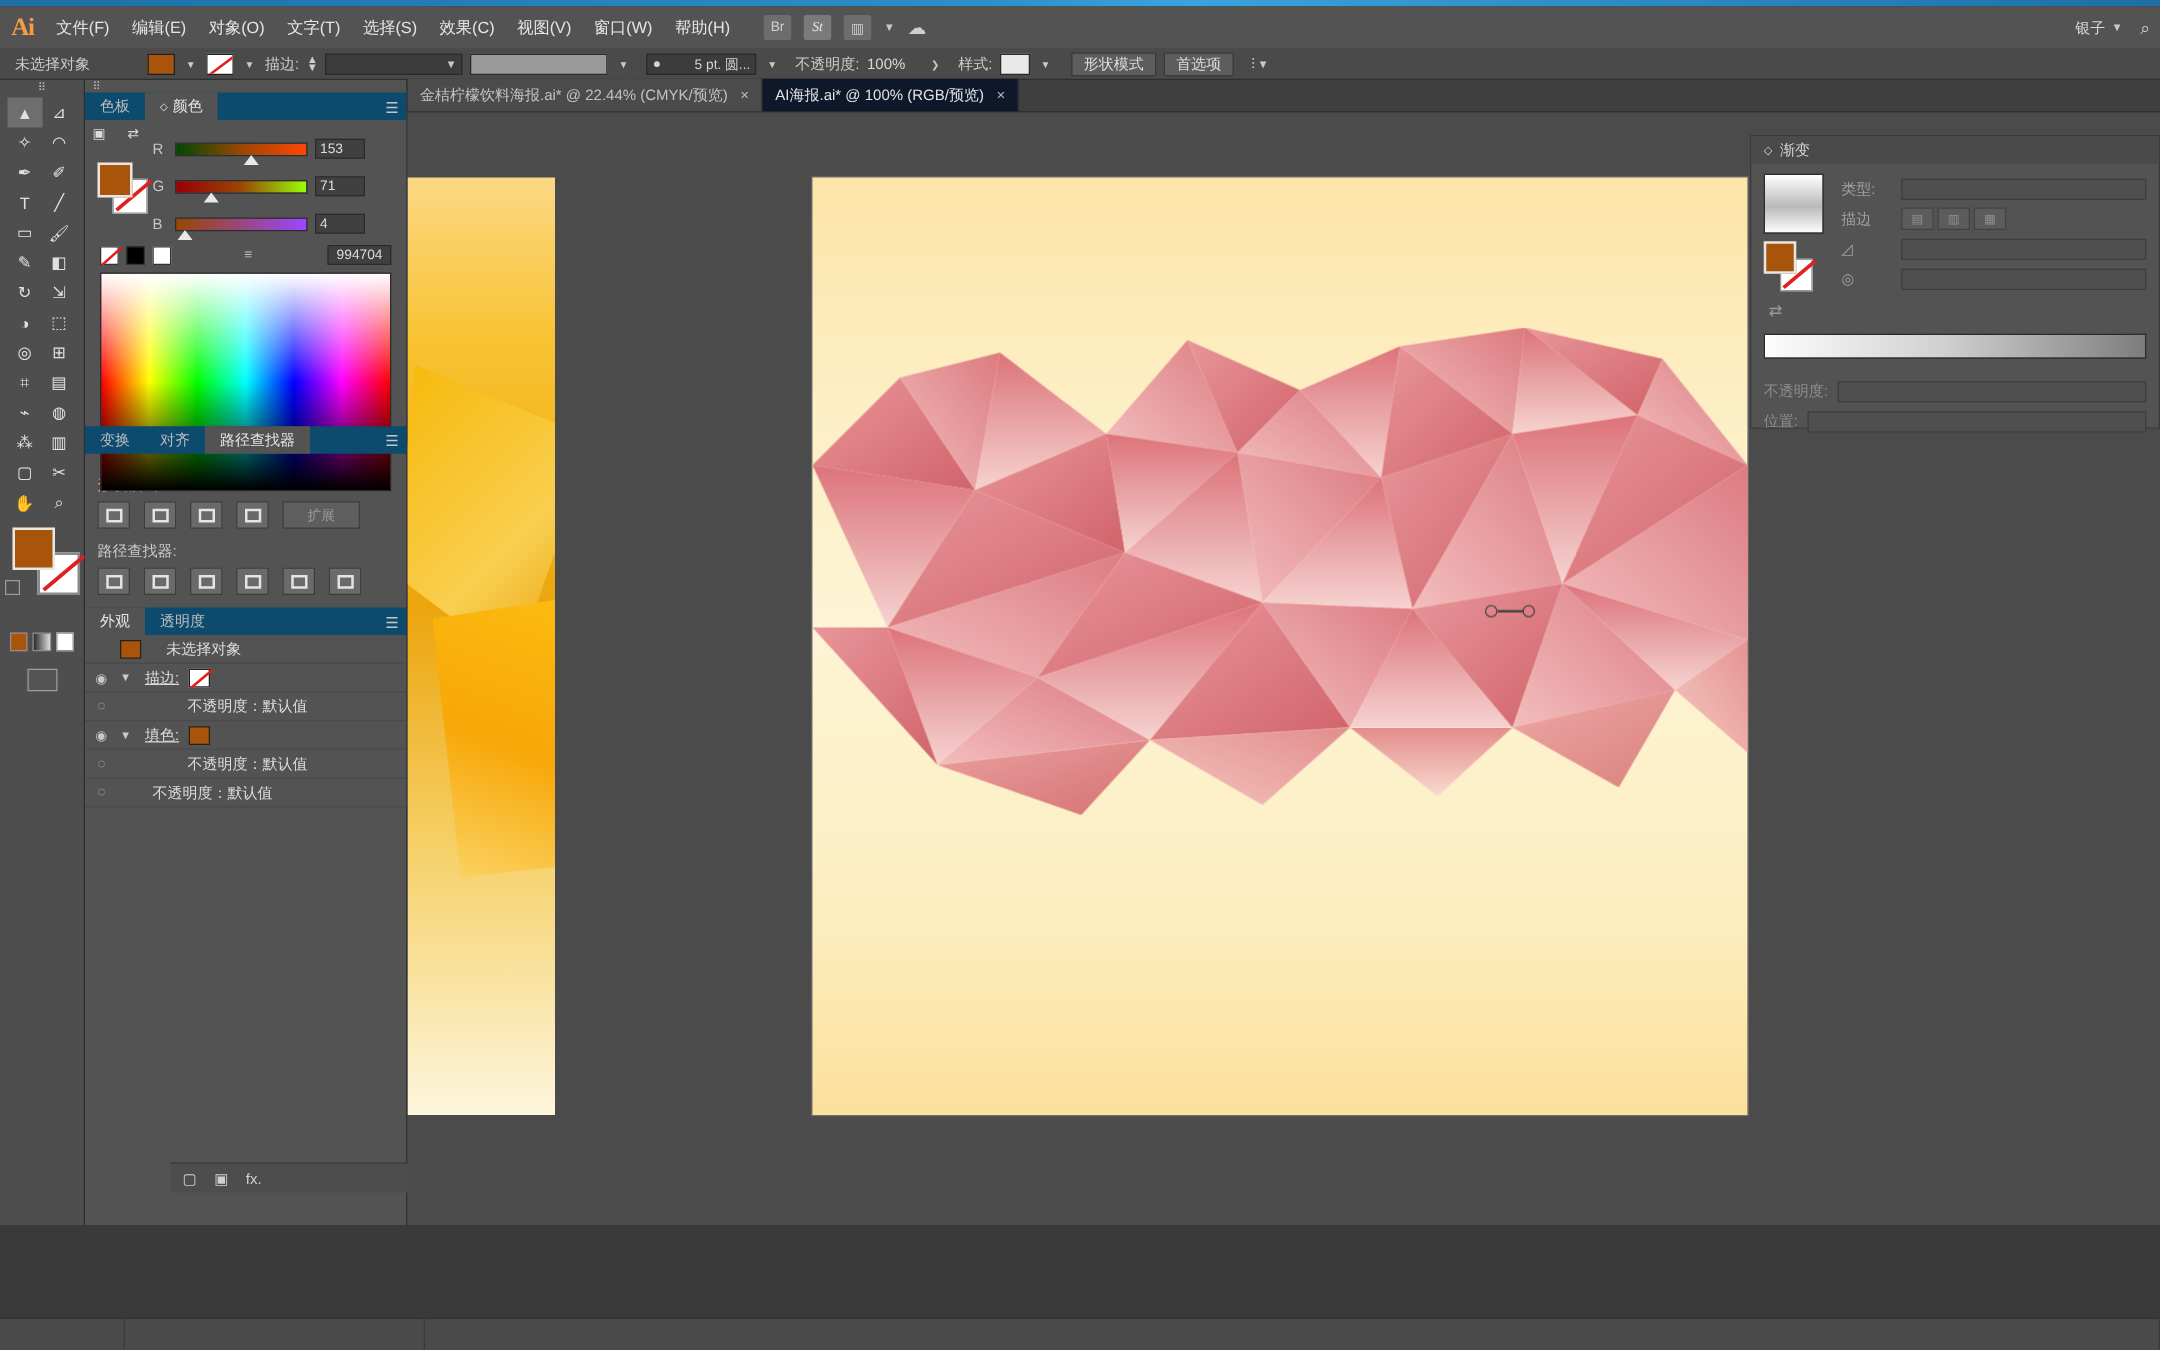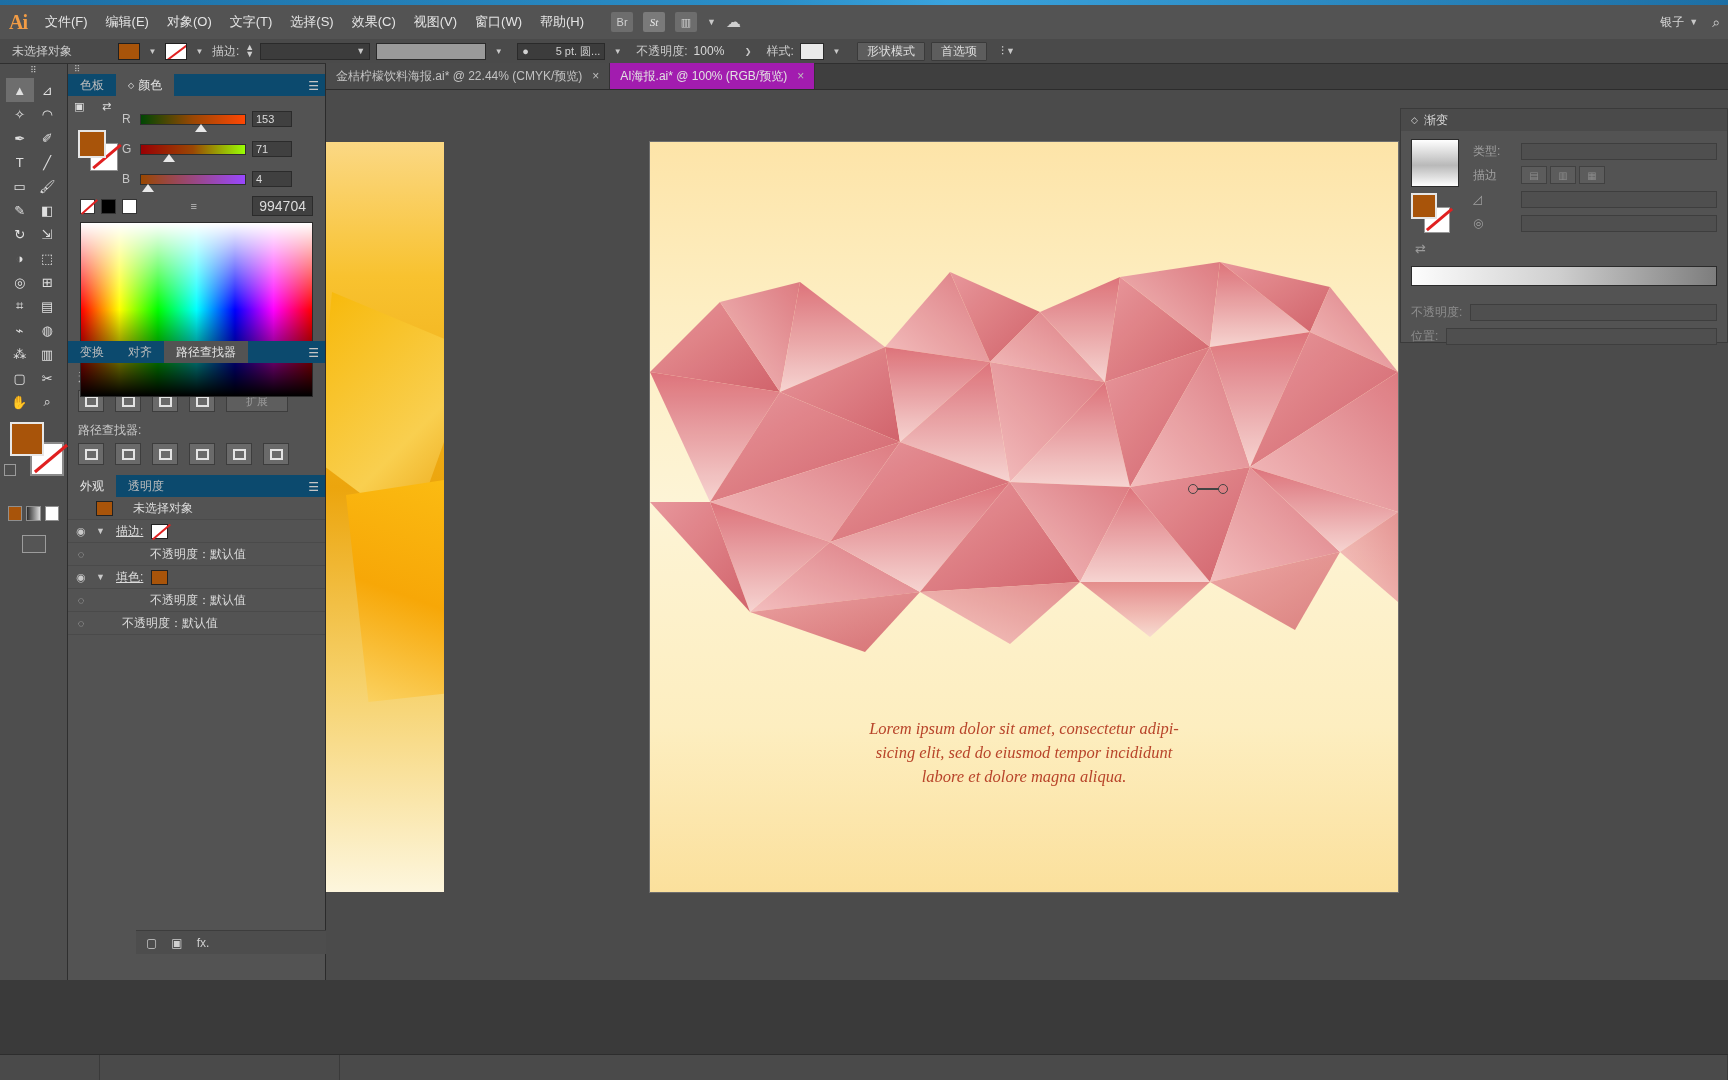--- a/index.html
+++ b/index.html
@@ -49,21 +49,21 @@
   .btn-flat{ height:19px; background:#5d5d5d; border:1px solid #3a3a3a; color:#dcdcdc;
              font-size:12px; padding:0 9px; display:flex; align-items:center; border-radius:1px;}
   .stylesw{ width:24px; height:17px; background:#e9e9e9; border:1px solid #2a2a2a;}
   .align-ico{ color:#d0d0d0; font-size:12px; display:flex; align-items:center; gap:2px;}
 
   
   .tabbar{ position:absolute; left:326px; top:64px; width:1402px; height:26px;
            background:#3f3f3f; border-bottom:1px solid #2c2c2c; display:flex; align-items:flex-end;}
   .doctab{ height:26px; background:#4b4b4b; color:#c2c2c2; font-size:12px;
            display:flex; align-items:center; padding:0 10px; gap:10px; border-right:1px solid #333;}
-  .doctab.active{ background:#a21caf; color:#e2e2e2;}
+  .doctab.active{ background:#0f172a; color:#e2e2e2;}
   .tabclose{ color:#bdbdbd; font-size:12px; }
 
   
   .toolcol{ position:absolute; left:0; top:64px; width:68px; height:916px; background:#4e4e4e;
             border-right:1px solid #2e2e2e;}
   .tool-grip{ height:12px; color:#bdbdbd; font-size:9px; text-align:center; line-height:12px;}
   .toolgrid{ display:grid; grid-template-columns:1fr 1fr; padding:2px 6px;}
   .toolbtn{ height:24px; display:flex; align-items:center; justify-content:center;
             color:#e0e0e0; font-size:13px;}
   .toolbtn.sel{ background:#6e6e6e; }
@@ -109,30 +109,30 @@
             border-right:6px solid transparent; border-bottom:8px solid #e8e8e8;}
   .sl-val{ width:40px; height:16px; background:#404040; border:1px solid #2b2b2b;
            color:#dcdcdc; font-size:11px; padding-left:3px; line-height:15px;}
   .hexrow{ display:flex; align-items:center; gap:6px; padding:4px 4px 0 4px;}
   .hx-none{ width:15px; height:15px; background:#fff; position:relative; border:1px solid #333;}
   .hx-none:after{ content:""; position:absolute; left:-2px; top:6px; width:21px; height:2px;
                   background:#e02020; transform:rotate(-42deg);}
   .hx-k{ width:15px; height:15px; background:#000; border:1px solid #333;}
   .hx-w{ width:15px; height:15px; background:#fff; border:1px solid #333;}
   .hexfield{ margin-left:auto; background:#404040; border:1px solid #2b2b2b; color:#dcdcdc;
-             font-size:14px; padding:1px 6px;}
+             font-size:11px; padding:1px 6px;}
   .hexmark{ color:#c0c0c0; font-size:11px; margin-left:auto; margin-right:2px;}
   .spectrum{ margin:6px 4px 0 4px; height:175px; border:1px solid #2b2b2b;
     background:
       linear-gradient(to bottom, rgba(255,255,255,1) 0%, rgba(255,255,255,0) 50%, rgba(0,0,0,0) 50%, rgba(0,0,0,1) 100%),
       linear-gradient(to right,#ff0000,#ffff00,#00ff00,#00ffff,#0000ff,#ff00ff,#ff0000);
   }
 
   
-  .pfpanel{ background:#535353; padding:0 0 6px 0;}
+  .pfpanel{ background:#535353; padding:11px 0 6px 0;}
   .sect-lab{ color:#c9c9c9; font-size:12px; padding:6px 0 2px 10px;}
   .pfrow{ display:flex; gap:11px; padding:2px 0 4px 10px;}
   .pfbtn{ width:26px; height:22px; background:#6a6a6a; border:1px solid #3d3d3d;
           display:flex; align-items:center; justify-content:center;}
   .pfbtn span{ display:block; width:13px; height:11px; border:2px solid #e4e4e4;}
   .pf-wide{ width:62px; height:22px; background:#5e5e5e; border:1px solid #3d3d3d;
             color:#9a9a9a; font-size:11px; display:flex; align-items:center; justify-content:center;}
 
   
   .apppanel{ background:#535353; }
@@ -567,25 +567,20 @@
         </g>
       </svg>
     </div>
 
     <div class="cursor-mark">
       <span class="c1"></span>
       <span class="ln"></span>
       <span class="c2"></span>
     </div>
 
-    <div class="abs-body">
-      <div>Lorem ipsum dolor sit amet, consectetur adipi-</div>
-      <div>sicing elit, sed do eiusmod tempor incididunt</div>
-      <div>labore et dolore magna aliqua.</div>
-    </div>
   </div>
 </div>
 
 <div class="gradpanel">
   <div class="gp-head">
     <span style="font-size:9px">◇</span>
     <span>渐变</span>
   </div>
   <div class="gp-body">
     <div>

